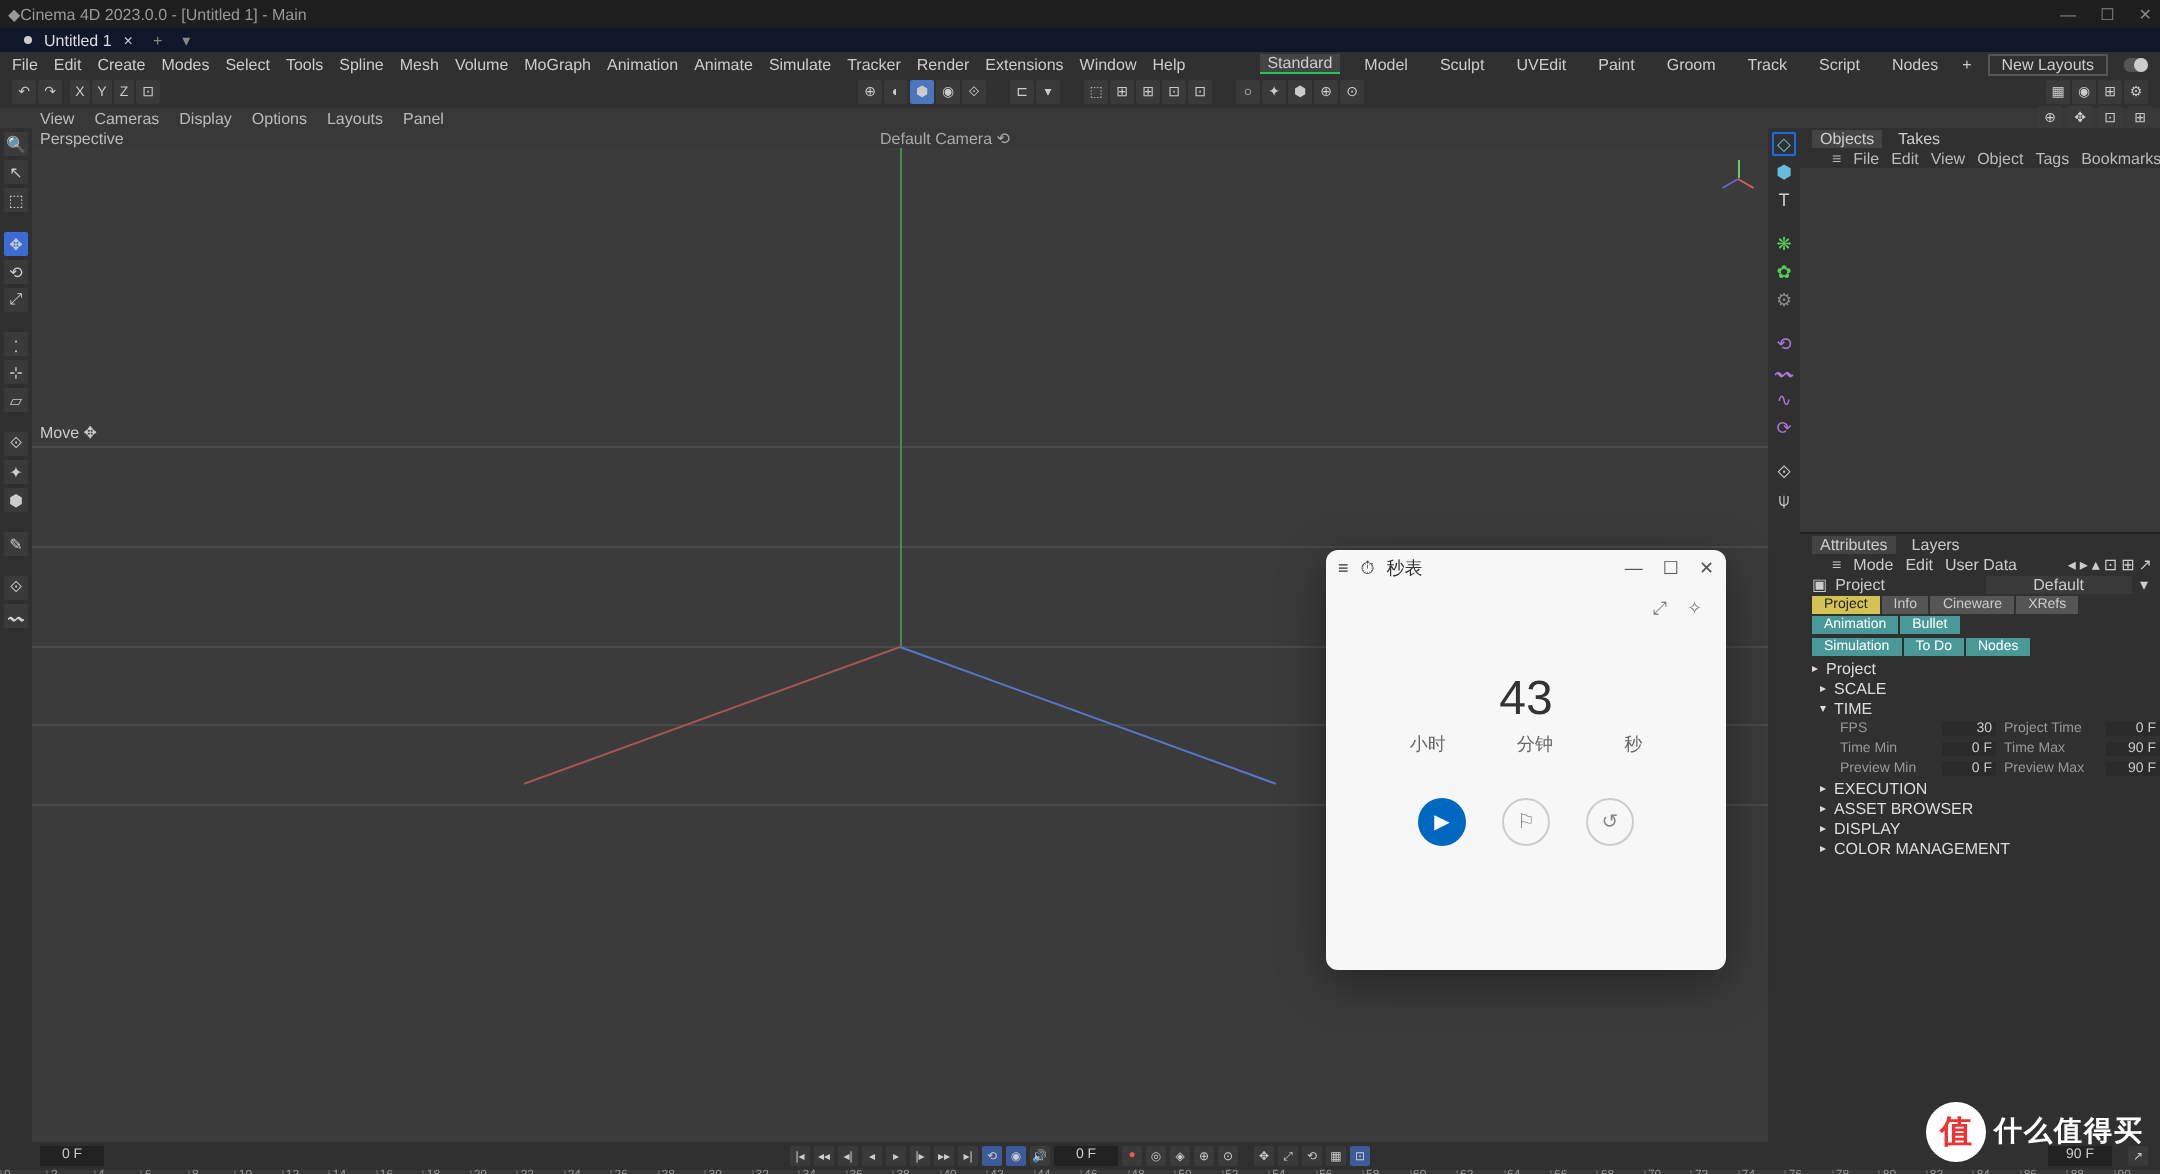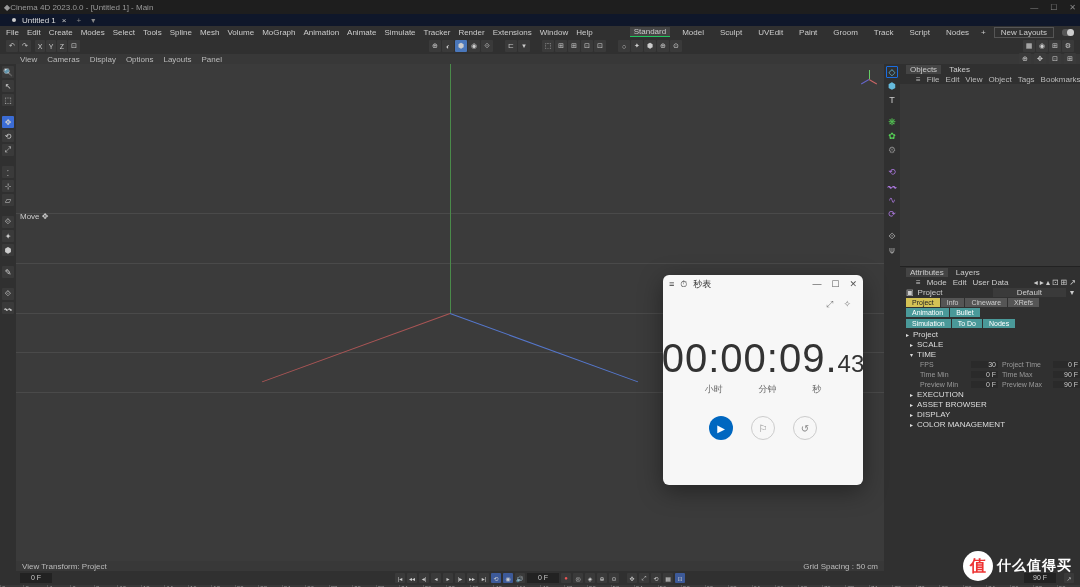--- a/index.html
+++ b/index.html
@@ -267,39 +267,38 @@
     <div class="lt-btn">✦</div>
     <div class="lt-btn">⬢</div>
     <div class="lt-spacer"></div>
     <div class="lt-btn">✎</div>
     <div class="lt-spacer"></div>
     <div class="lt-btn">⟐</div>
     <div class="lt-btn">〰</div>
   </div>
 
   <div class="viewport-wrap">
+    <div class="vp-head">
+      <span>Perspective</span>
+      <span class="camera-label">Default Camera ⟲</span>
+    </div>
     <div class="viewport">
       <div class="grid-line" style="top:30%"></div>
       <div class="grid-line" style="top:40%"></div>
       <div class="grid-line" style="top:50%"></div>
       <div class="grid-line" style="top:58%"></div>
       <div class="grid-line" style="top:66%"></div>
       <div class="axis axis-y"></div>
       <div class="axis axis-red"></div>
       <div class="axis axis-blue"></div>
       <div class="gizmo">
         <div class="gx"></div>
           <div class="gy"></div>
           <div class="gz"></div>
       </div>
-    </div>
-    <div class="vp-foot">
-      <span>View Transform: Project</span>
-      <span style="flex:1"></span>
-      <span>Grid Spacing : 50 cm</span>
     </div>
   </div>
 
   <div class="right-tools">
     <div class="rt-btn rt-outline" style="color:#6bd">◇</div>
     <div class="rt-btn" style="color:#6bd">⬢</div>
     <div class="rt-btn" style="color:#ccc">T</div>
     <div class="lt-spacer"></div>
     <div class="rt-btn" style="color:#5c5">❋</div>
     <div class="rt-btn" style="color:#5c5">✿</div>
@@ -488,21 +487,20 @@
       <span>—</span>
       <span>☐</span>
       <span>✕</span>
     </div>
   </div>
   <div class="sw-icons">
     <span>⤢</span>
     <span>✧</span>
   </div>
   <div class="sw-time">
-    <span class="sw-main"><span>00</span>:<span>00</span>:<span>09</span>.</span>
       <span class="sw-frac">43</span>
   </div>
   <div class="sw-labels">
     <span>小时</span>
     <span>分钟</span>
     <span>秒</span>
   </div>
   <div class="sw-buttons">
     <div class="sw-btn play">▶</div>
     <div class="sw-btn ghost">⚐</div>

